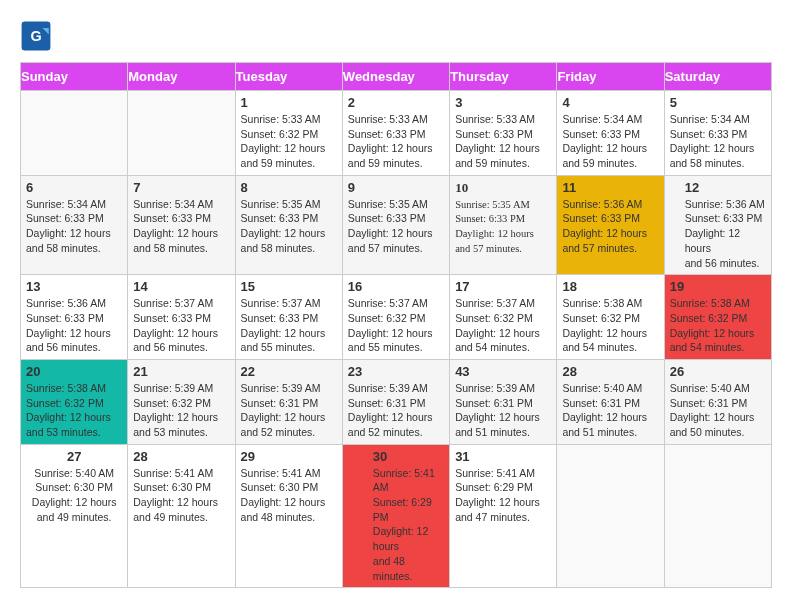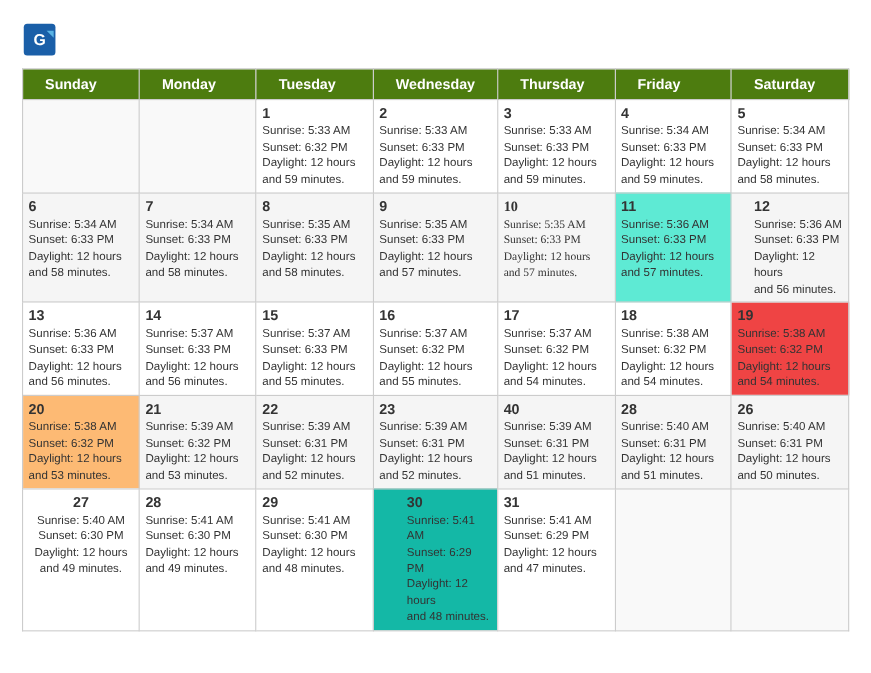--- a/index.html
+++ b/index.html
@@ -47,25 +47,25 @@
       font-size: 15px;
       color: #555;
       margin-top: 2px;
     }
     .calendar {
       width: 100%;
       border-collapse: collapse;
       border: 1px solid #ccc;
     }
     .calendar th {
-      background-color: #4d7c0f;
+      background-color: #d946ef;
       color: #fff;
       font-size: 13px;
       font-weight: bold;
-      padding: 6px 20px;
+      padding: 6px 0;
       text-align: left;
       border: 1px solid #ccc;
     }
     .calendar td {
       vertical-align: top;
       border: 1px solid #ccc;
       padding: 4px 5px;
       width: 107px;
       min-height: 80px;
       font-size: 11px;
@@ -195,21 +195,21 @@
 Daylight: 12 hours
 and 57 minutes.</div>
         </td>
         <td style="background: rgb(245, 245, 245); font-family: Liberation Serif, serif;">
           <span class="day-num">10</span>
           <div class="day-info" style="white-space: pre-line;">Sunrise: 5:35 AM
 Sunset: 6:33 PM
 Daylight: 12 hours
 and 57 minutes.</div>
         </td>
-        <td style="background: #5eead4;">
+        <td style="background: #eab308;">
           <span class="day-num">11</span>
           <div class="day-info" style="white-space: pre-line;">Sunrise: 5:36 AM
 Sunset: 6:33 PM
 Daylight: 12 hours
 and 57 minutes.</div>
         </td>
         <td style="background: rgb(245, 245, 245); padding-left: 20px;">
           <span class="day-num">12</span>
           <div class="day-info" style="white-space: pre-line;">Sunrise: 5:36 AM
 Sunset: 6:33 PM
@@ -262,21 +262,21 @@
         </td>
         <td style="background: #ef4444;">
           <span class="day-num">19</span>
           <div class="day-info" style="white-space: pre-line;">Sunrise: 5:38 AM
 Sunset: 6:32 PM
 Daylight: 12 hours
 and 54 minutes.</div>
         </td>
       </tr>
       <tr>
-        <td style="background: #fdba74;">
+        <td style="background: #14b8a6;">
           <span class="day-num">20</span>
           <div class="day-info" style="white-space: pre-line;">Sunrise: 5:38 AM
 Sunset: 6:32 PM
 Daylight: 12 hours
 and 53 minutes.</div>
         </td>
         <td style="background: rgb(245, 245, 245);">
           <span class="day-num">21</span>
           <div class="day-info" style="white-space: pre-line;">Sunrise: 5:39 AM
 Sunset: 6:32 PM
@@ -291,21 +291,21 @@
 and 52 minutes.</div>
         </td>
         <td style="background: rgb(245, 245, 245);">
           <span class="day-num">23</span>
           <div class="day-info" style="white-space: pre-line;">Sunrise: 5:39 AM
 Sunset: 6:31 PM
 Daylight: 12 hours
 and 52 minutes.</div>
         </td>
         <td style="background: rgb(245, 245, 245);">
-          <span class="day-num">40</span>
+          <span class="day-num">43</span>
           <div class="day-info" style="white-space: pre-line;">Sunrise: 5:39 AM
 Sunset: 6:31 PM
 Daylight: 12 hours
 and 51 minutes.</div>
         </td>
         <td style="background: rgb(245, 245, 245);">
           <span class="day-num">28</span>
           <div class="day-info" style="white-space: pre-line;">Sunrise: 5:40 AM
 Sunset: 6:31 PM
 Daylight: 12 hours
@@ -334,21 +334,21 @@
 Daylight: 12 hours
 and 49 minutes.</div>
         </td>
         <td style="background: rgb(255, 255, 255);">
           <span class="day-num">29</span>
           <div class="day-info" style="white-space: pre-line;">Sunrise: 5:41 AM
 Sunset: 6:30 PM
 Daylight: 12 hours
 and 48 minutes.</div>
         </td>
-        <td style="background: #14b8a6; padding-left: 30px;">
+        <td style="background: #ef4444; padding-left: 30px;">
           <span class="day-num">30</span>
           <div class="day-info" style="white-space: pre-line;">Sunrise: 5:41 AM
 Sunset: 6:29 PM
 Daylight: 12 hours
 and 48 minutes.</div>
         </td>
         <td style="background: rgb(255, 255, 255);">
           <span class="day-num">31</span>
           <div class="day-info" style="white-space: pre-line;">Sunrise: 5:41 AM
 Sunset: 6:29 PM

